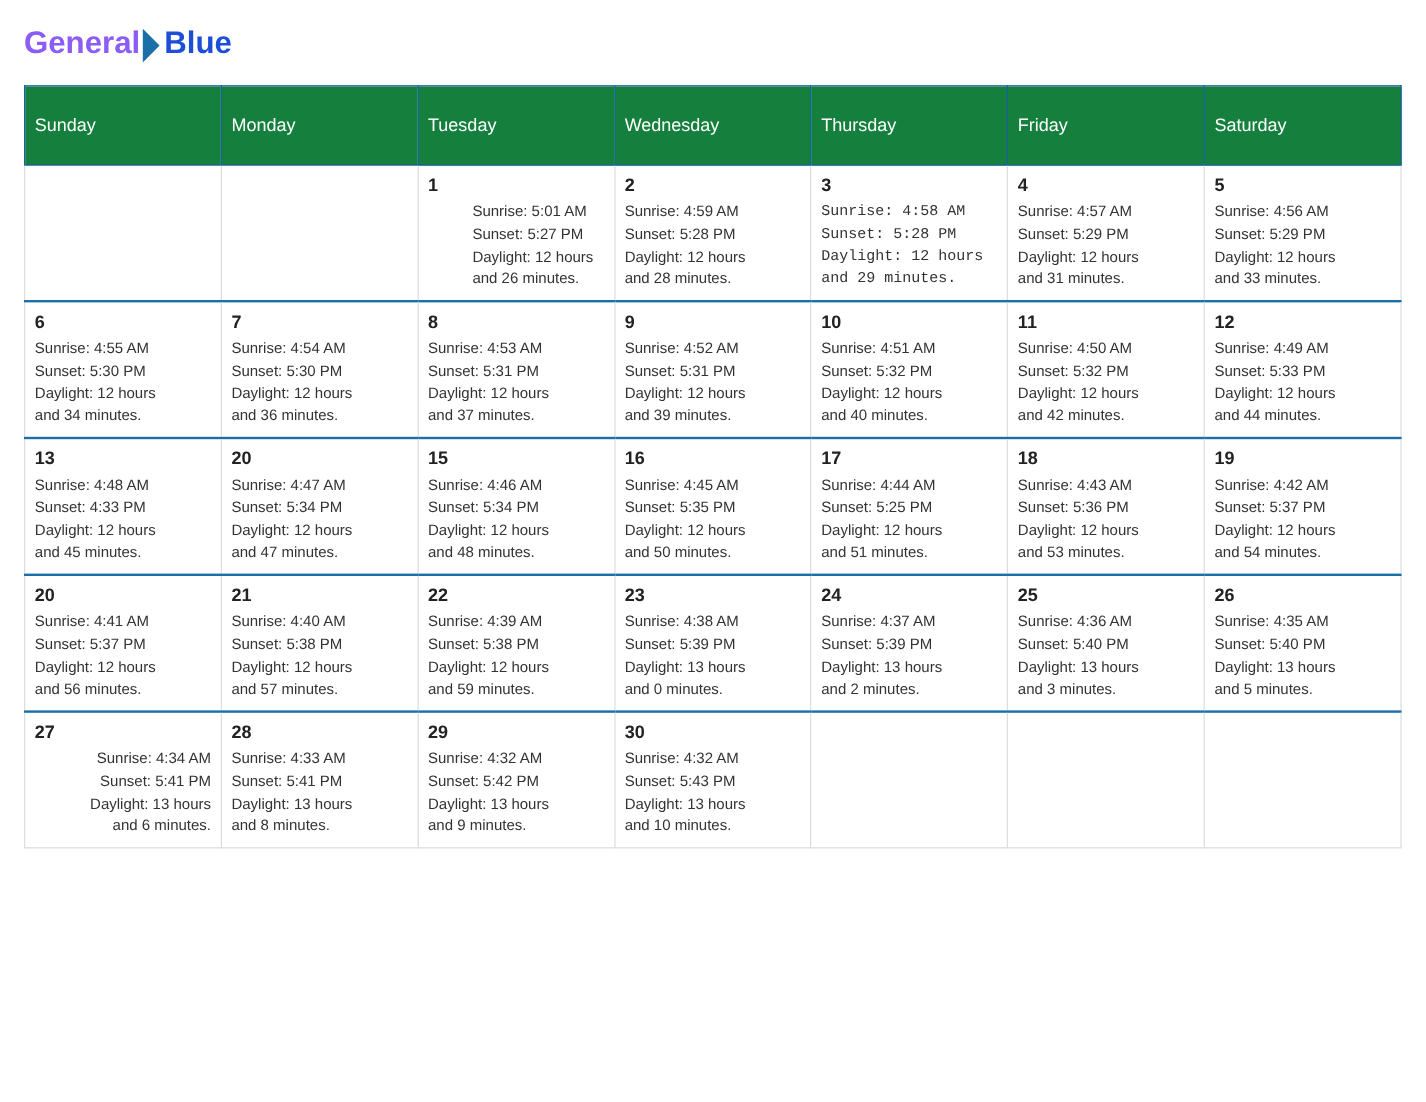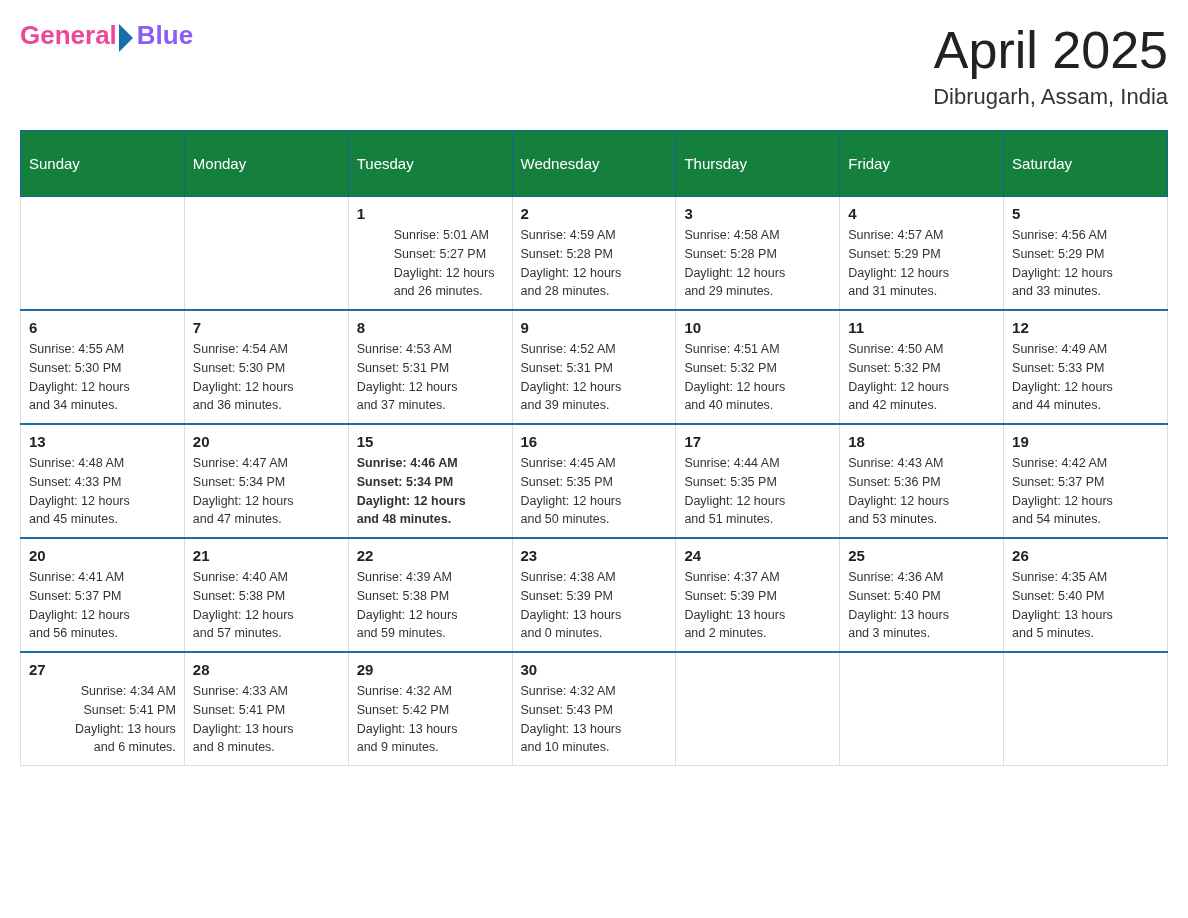--- a/index.html
+++ b/index.html
@@ -17,36 +17,36 @@
       margin-bottom: 20px;
     }
     .logo {
       display: flex;
       align-items: center;
       gap: 0;
     }
     .logo-text-general {
       font-size: 26px;
       font-weight: bold;
-      color: #ec4899;
+      color: #8b5cf6;
     }
     .logo-triangle {
       width: 0;
       height: 0;
       border-left: 14px solid #1a6fa8;
       border-top: 14px solid transparent;
       border-bottom: 14px solid transparent;
       display: inline-block;
       margin-left: 2px;
       margin-bottom: -4px;
     }
     .logo-blue {
       font-size: 26px;
       font-weight: bold;
-      color: #8b5cf6;
+      color: #1d4ed8;
       margin-left: 4px;
     }
     .title-section {
       text-align: right;
     }
     .main-title {
       font-size: 52px;
       font-weight: normal;
       color: #222;
     }
@@ -98,24 +98,20 @@
     }
   </style>
 </head>
 <body>
 
 <div class="header">
   <div class="logo">
     <span class="logo-text-general">General</span>
     <span class="logo-triangle"></span>
     <span class="logo-blue">Blue</span>
-  </div>
-  <div class="title-section">
-    <div class="main-title">April 2025</div>
-    <div class="subtitle">Dibrugarh, Assam, India</div>
   </div>
 </div>
 
 <table class="calendar">
   <thead>
     <tr>
     <th>Sunday</th>
         <th>Monday</th>
         <th>Tuesday</th>
         <th>Wednesday</th>
@@ -137,21 +133,21 @@
         </td>
         <td>
           <span class="day-number">2</span>
           <div class="day-info" style="white-space: pre-line;">Sunrise: 4:59 AM
 Sunset: 5:28 PM
 Daylight: 12 hours
 and 28 minutes.</div>
         </td>
         <td>
           <span class="day-number">3</span>
-          <div class="day-info" style="white-space: pre-line;">Sunrise: 4:58 AM
+          <div class="day-info" style="white-space: pre-line; font-family: Liberation Mono, monospace;">Sunrise: 4:58 AM
 Sunset: 5:28 PM
 Daylight: 12 hours
 and 29 minutes.</div>
         </td>
         <td>
           <span class="day-number">4</span>
           <div class="day-info" style="white-space: pre-line;">Sunrise: 4:57 AM
 Sunset: 5:29 PM
 Daylight: 12 hours
 and 31 minutes.</div>
@@ -225,36 +221,36 @@
         </td>
         <td>
           <span class="day-number">20</span>
           <div class="day-info" style="white-space: pre-line;">Sunrise: 4:47 AM
 Sunset: 5:34 PM
 Daylight: 12 hours
 and 47 minutes.</div>
         </td>
         <td>
           <span class="day-number">15</span>
-          <div class="day-info" style="white-space: pre-line; font-weight: bold;">Sunrise: 4:46 AM
+          <div class="day-info" style="white-space: pre-line;">Sunrise: 4:46 AM
 Sunset: 5:34 PM
 Daylight: 12 hours
 and 48 minutes.</div>
         </td>
         <td>
           <span class="day-number">16</span>
           <div class="day-info" style="white-space: pre-line;">Sunrise: 4:45 AM
 Sunset: 5:35 PM
 Daylight: 12 hours
 and 50 minutes.</div>
         </td>
         <td>
           <span class="day-number">17</span>
           <div class="day-info" style="white-space: pre-line;">Sunrise: 4:44 AM
-Sunset: 5:35 PM
+Sunset: 5:25 PM
 Daylight: 12 hours
 and 51 minutes.</div>
         </td>
         <td>
           <span class="day-number">18</span>
           <div class="day-info" style="white-space: pre-line;">Sunrise: 4:43 AM
 Sunset: 5:36 PM
 Daylight: 12 hours
 and 53 minutes.</div>
         </td>

